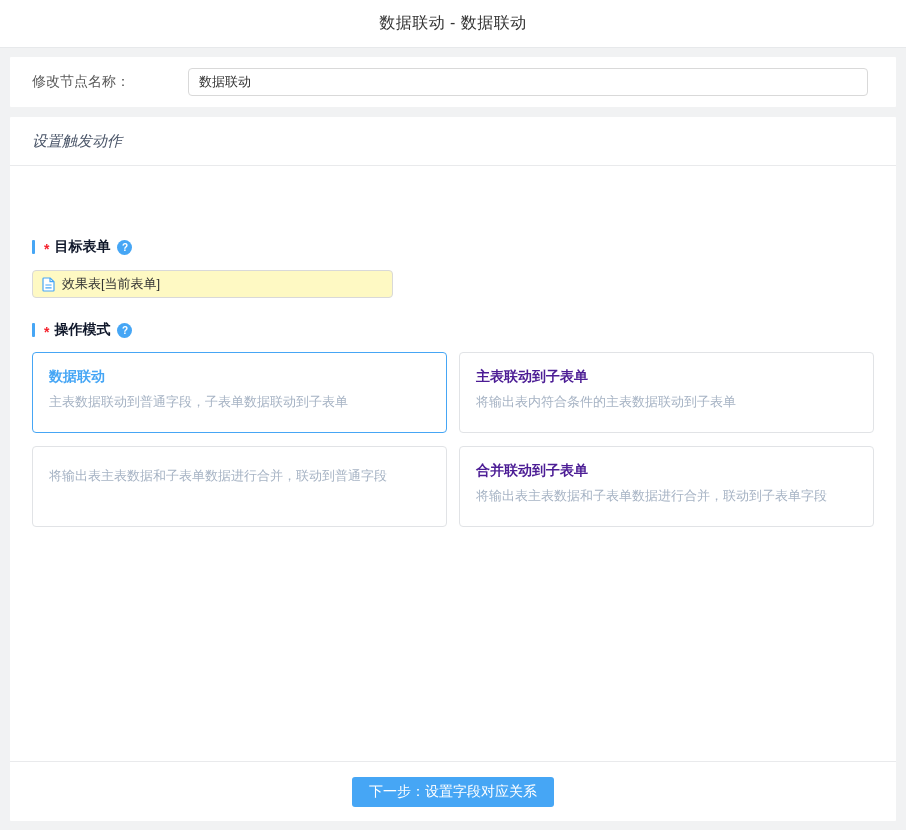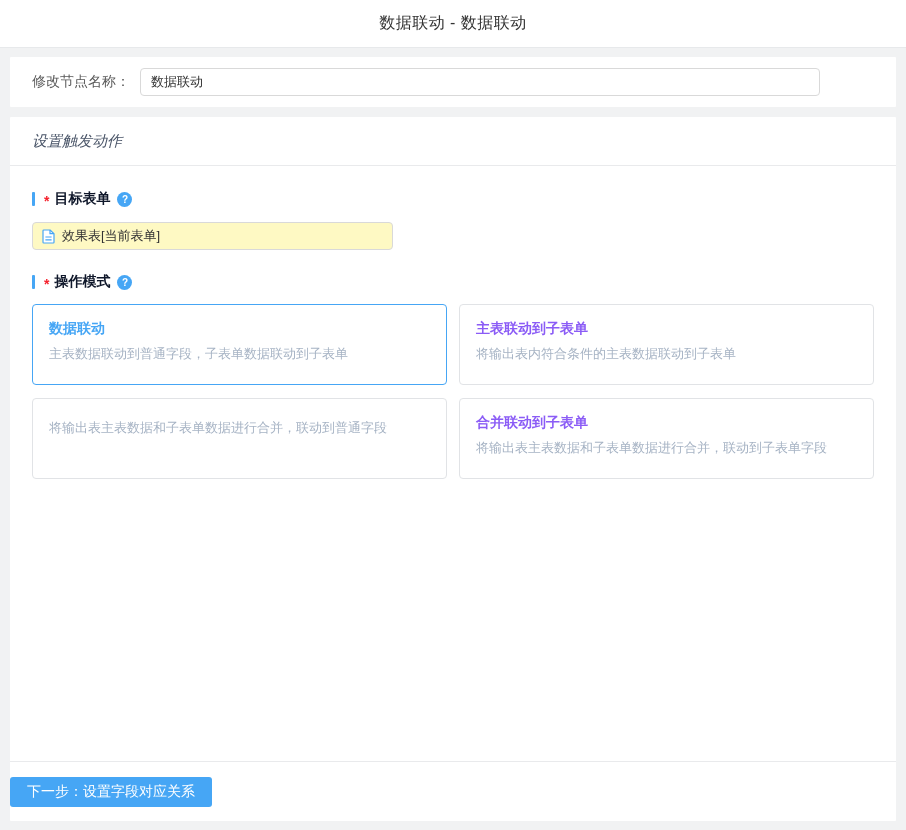--- a/index.html
+++ b/index.html
@@ -25,20 +25,21 @@
     color: #333;
     font-weight: 400;
     letter-spacing: 0.5px;
   }
 
   
   .panel {
     background: #fff;
     border-radius: 1px;
     margin: 0 10px;
+    gap: 48px;
   }
 
   
   .node-name-panel {
     margin-top: 9px;
     height: 50px;
     display: flex;
     align-items: center;
     padding: 0 22px;
   }
@@ -162,21 +163,21 @@
     height: 81px;
     border: 1px solid #e1e3e6;
     border-radius: 4px;
     background: #fff;
     padding: 13px 16px;
     cursor: pointer;
   }
   .mode-card .mode-title {
     font-size: 14px;
     font-weight: 700;
-    color: #8b5cf6;
+    color: #4c1d95;
     line-height: 20px;
   }
   .mode-card .mode-desc {
     margin-top: 7px;
     font-size: 13px;
     color: #a6b3c4;
     line-height: 18px;
     white-space: nowrap;
     overflow: hidden;
   }
@@ -184,20 +185,21 @@
     border-color: #46a6f5;
   }
   .mode-card.selected .mode-title { color: #46a6f5; }
 
   
   .panel-footer {
     flex: 0 0 60px;
     border-top: 1px solid #e9eaec;
     display: flex;
     align-items: center;
+    justify-content: center;
   }
   .next-button {
     height: 30px;
     background: #46a6f5;
     color: #fff;
     border: none;
     border-radius: 3px;
     font-size: 14px;
     padding: 0 17px;
     cursor: pointer;

